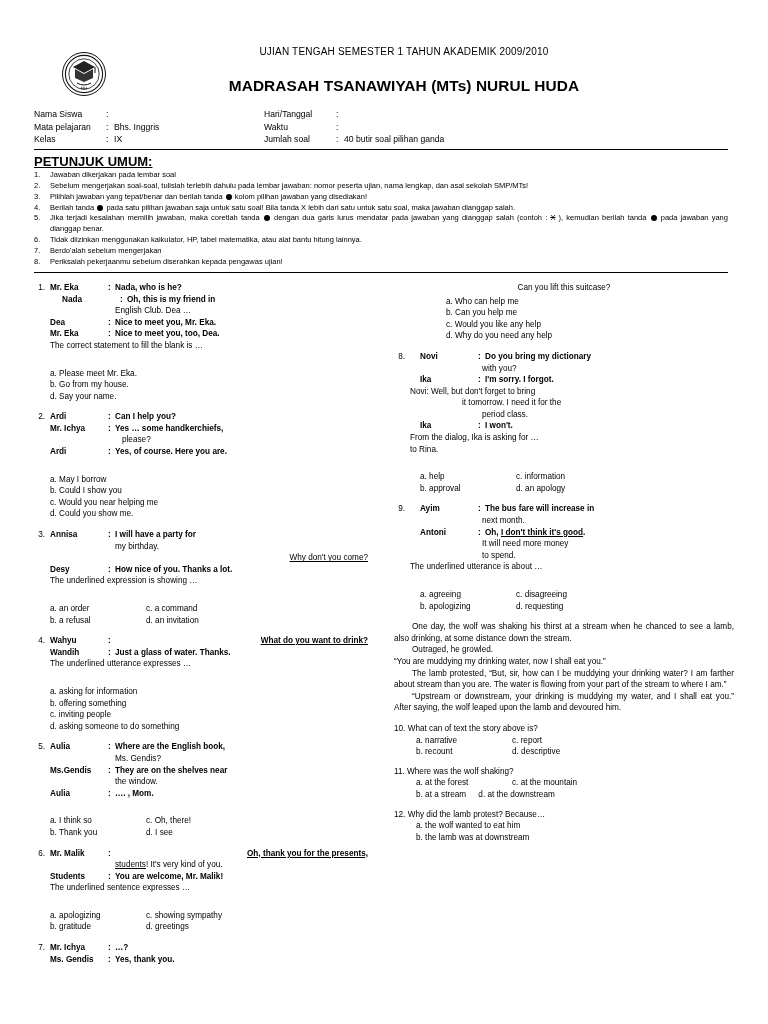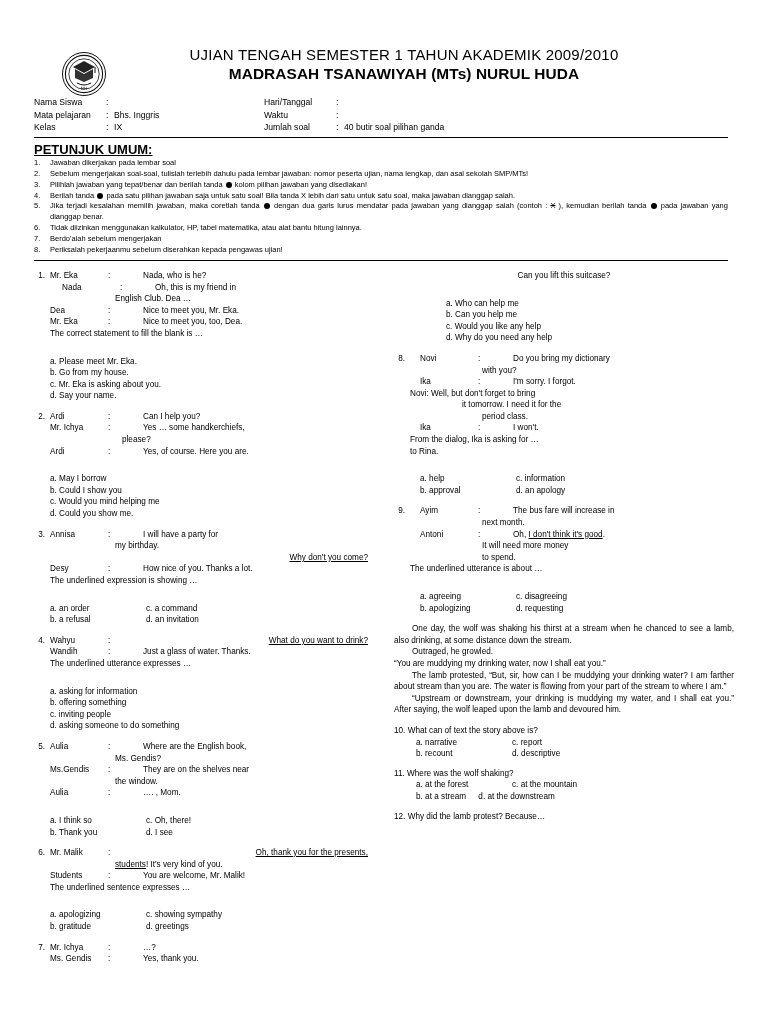--- a/index.html
+++ b/index.html
@@ -16,22 +16,22 @@
   .header { position:relative; padding:46px 40px 0 40px; }
   .logo {
     position:absolute; left:62px; top:52px;
     width:44px; height:44px; border-radius:50%;
     border:1.6px solid #111; box-sizing:border-box;
     display:flex; align-items:center; justify-content:center;
     overflow:hidden;
   }
   .logo svg { width:40px; height:40px; display:block; }
   .title-block { text-align:center; padding-left:40px; }
-  .t1 { font-size:15px; letter-spacing:.2px; }
-  .t2 { font-size:15.4px; font-weight:bold; margin-top:2px; letter-spacing:.1px; }
+  .t1 { font-size:10px; letter-spacing:.2px; }
+  .t2 { font-size:15.4px; font-weight:bold; margin-top:20px; letter-spacing:.1px; }
 
   
   .ident { margin:13px 40px 0 34px; font-size:8.6px; line-height:12.6px; position:relative; }
   .ident .row { display:flex; }
   .ident .lbl { width:72px; }
   .ident .colon { width:8px; }
   .ident .val { width:150px; }
   .ident .lbl2 { width:72px; }
   .ident .colon2 { width:8px; }
   .hr-top { border:0; border-top:1.2px solid #000; margin:3px 40px 0 34px; }
@@ -51,24 +51,24 @@
 
   
   .cols { display:flex; margin:9px 34px 0 34px; font-size:8.2px; line-height:11.6px; }
   .col { width:50%; box-sizing:border-box; }
   .col.left { padding-right:16px; }
   .col.right { padding-left:10px; }
 
   .q { display:flex; margin-bottom:9px; }
   .q .qn { width:16px; flex:0 0 16px; text-align:right; padding-right:5px; box-sizing:border-box; }
   .q .qbody { flex:1; }
-  .dl { display:flex; }
+  .dl { display:flex;font-weight:bold; }
   .dl .spk { width:58px; flex:0 0 58px; }
   .dl .sep { width:7px; flex:0 0 7px; }
-  .dl .line { flex:1;margin-left:28px; }
+  .dl .line { flex:1; }
   .indent1 { padding-left:65px; }
   .indent2 { padding-left:72px; }
   .u { text-decoration:underline;text-align:right; }
   .opts { margin-top:16px; }
   .opt2 { display:flex; }
   .opt2 > span:first-child { width:96px; flex:0 0 96px; }
   .narr { text-align:justify; }
   .narr p { margin:0; }
   .ind-para { text-indent:18px; }
   .strike { text-decoration:line-through; }
@@ -204,21 +204,20 @@
           </div>
           <div class="dl">
             <span class="spk">Mr. Eka</span>
             <span class="sep">:</span>
             <span class="line">Nice to meet you, too, Dea.</span>
           </div>
           <div>The correct statement to fill the blank is …</div>
           <div class="opts">
             <div>a. Please meet Mr. Eka.</div>
             <div>b. Go from my house.</div>
-            <div>c. Mr. Eka is asking about you.</div>
             <div>d. Say your name.</div>
           </div>
         </div>
       </div>
 
       <div class="q">
         <span class="qn">2.</span>
         <div class="qbody">
           <div class="dl">
             <span class="spk">Ardi</span>
@@ -232,21 +231,21 @@
           </div>
           <div class="indent2">please?</div>
           <div class="dl">
             <span class="spk">Ardi</span>
             <span class="sep">:</span>
             <span class="line">Yes, of course. Here you are.</span>
           </div>
           <div class="opts">
             <div>a. May I borrow</div>
             <div>b. Could I show you</div>
-            <div>c. Would you mind helping me</div>
+            <div>c. Would you near helping me</div>
             <div>d. Could you show me.</div>
           </div>
         </div>
       </div>
 
       <div class="q">
         <span class="qn">3.</span>
         <div class="qbody">
           <div class="dl">
             <span class="spk">Annisa</span>
@@ -375,21 +374,21 @@
           </div>
         </div>
       </div>
 
     </div>
 
     <div class="col right">
 
       <div style="margin-bottom:9px">
         <div style="text-align:center">Can you lift this suitcase?</div>
-        <div style="padding-left:52px; margin-top:16px">
+        <div style="padding-left:52px; margin-top:2px">
           <div>a. Who can help me</div>
           <div>b. Can you help me</div>
           <div>c. Would you like any help</div>
           <div>d. Why do you need any help</div>
         </div>
       </div>
 
       <div class="q">
         <span class="qn">8.</span>
         <div class="qbody">
@@ -497,17 +496,21 @@
             <span style="padding-left:10px">d. at the downstream</span>
           </div>
         </div>
       </div>
 
       <div>
         <div>
           <span>12.</span>
           <span>Why did the lamb protest? Because…</span>
         </div>
+        <div style="padding-left:22px">
+          <div>a. the wolf wanted to eat him</div>
+          <div>b. the lamb was at downstream</div>
+        </div>
       </div>
 
     </div>
   </div>
 </div>
 
 </body></html>

